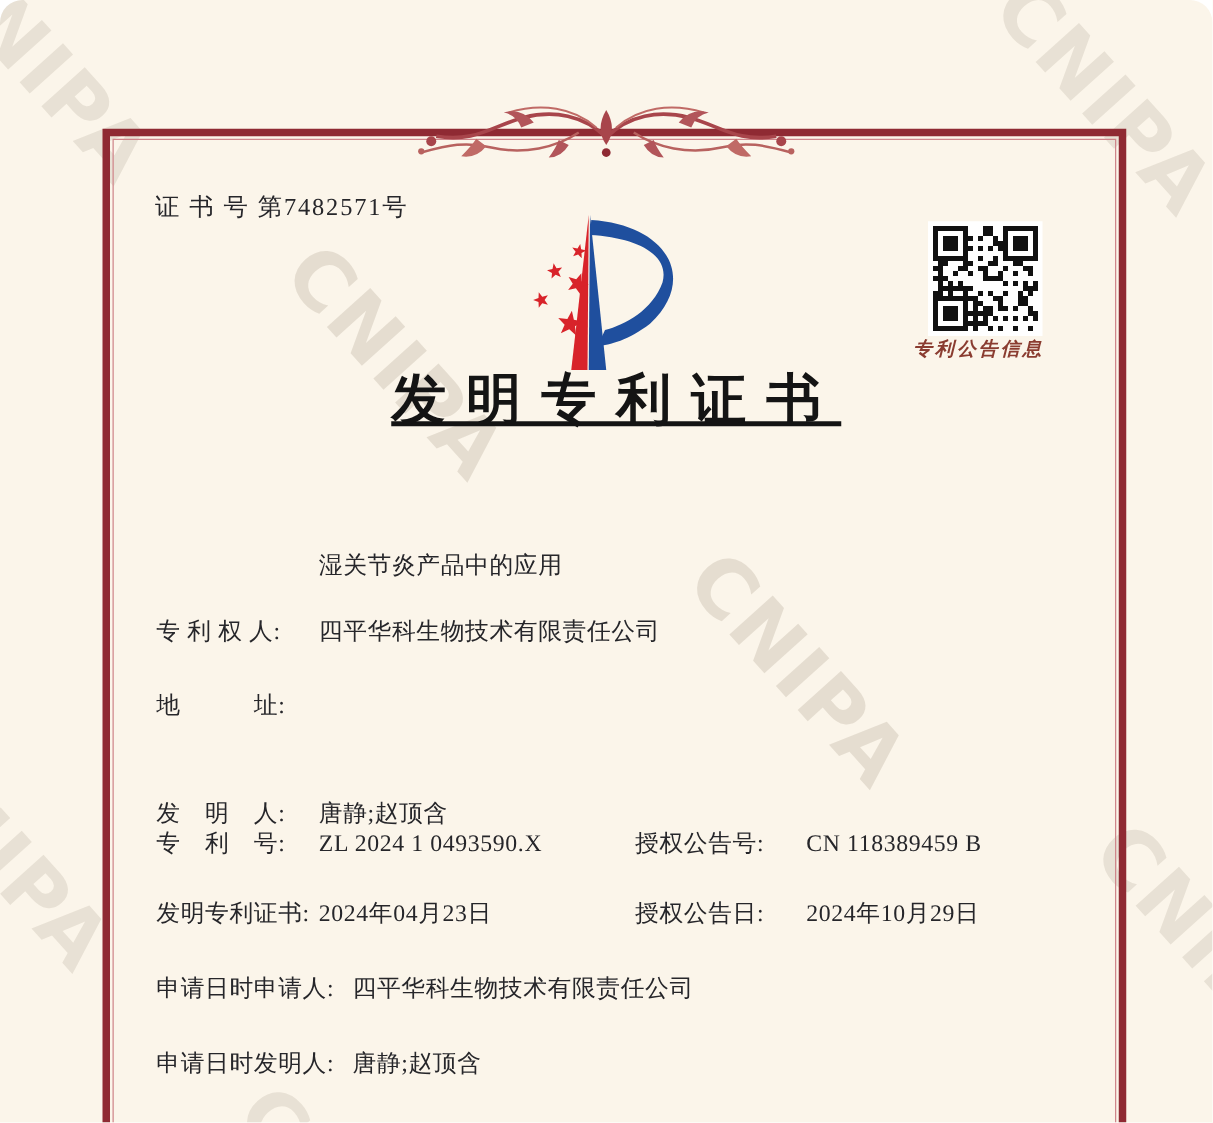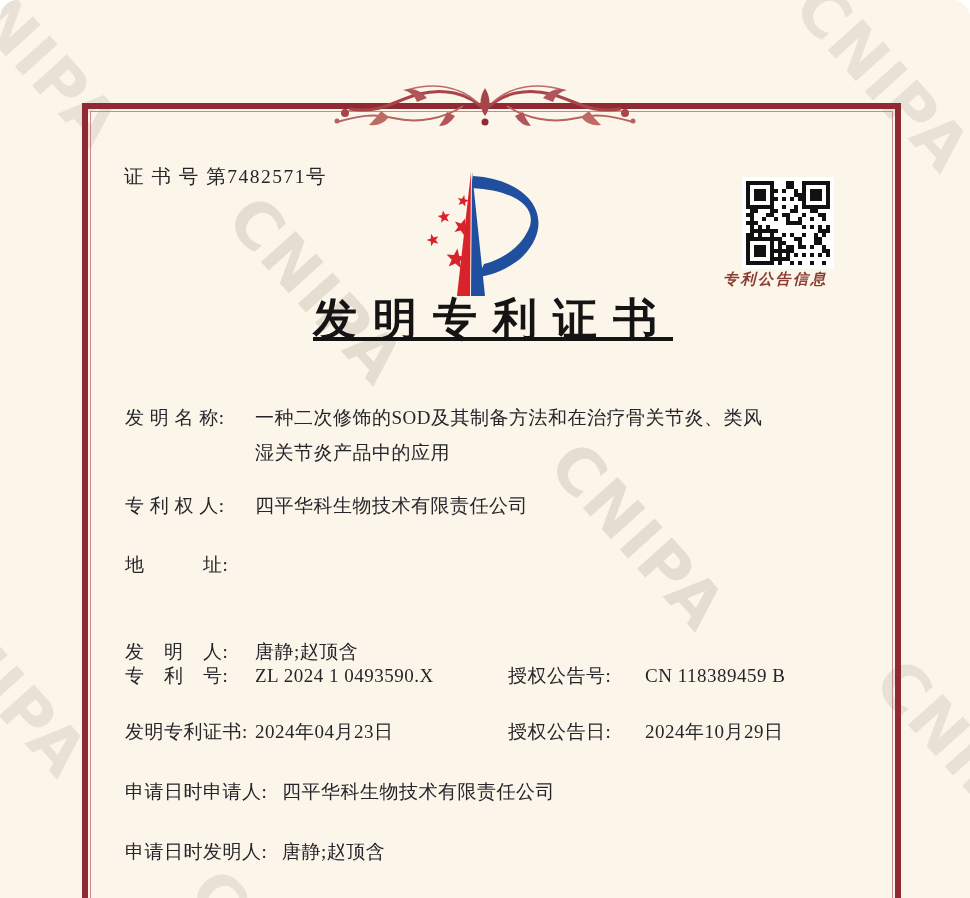--- a/index.html
+++ b/index.html
@@ -36,27 +36,28 @@
     box-sizing:border-box;
   }
   .frame::after{
     content:"";
     position:absolute;
     inset:2px;
     border:1.5px solid #cf868b;
   }
   .ornament{position:absolute;left:315px;top:82px;width:340px;height:56px;}
   
-  .cert-no{position:absolute;left:124px;top:163px;font-size:19.5px;letter-spacing:1.5px;color:#26262a;}
+  .cert-no{position:absolute;left:124px;top:152px;font-size:19.5px;letter-spacing:1.5px;color:#26262a;}
   .logo{position:absolute;left:400px;top:164px;width:165px;height:135px;}
   .qr{position:absolute;left:742px;top:177px;width:92px;height:92px;}
   .qr svg{width:100%;height:100%;}
   .qr-label{
     position:absolute;left:723px;top:270px;width:120px;
     font-size:15px;letter-spacing:2.5px;color:#8a3c30;font-weight:600;font-style:italic;
+    text-align:center;
   }
   .title{
     position:absolute;left:0;right:0;top:290px;
     text-align:center;
     font-size:44px;font-weight:700;color:#141414;
     letter-spacing:16px;text-indent:16px;text-decoration:underline;
   }
   
   .row{position:absolute;left:0;width:100%;height:24px;font-size:19px;line-height:24px;}
   .lbl{position:absolute;left:125px;letter-spacing:0.5px;white-space:pre;}
@@ -245,24 +246,20 @@
           <rect x="4" y="60" width="28" height="28"></rect>
           <rect fill="#ffffff" x="8" y="64" width="20" height="20"></rect>
           <rect x="12" y="68" width="12" height="12"></rect>
         </g>
       </svg>
   </div>
   <div class="qr-label">专利公告信息</div>
 
   <div class="title">发明专利证书</div>
 
-  <div class="row" style="top:406px;">
-    <span class="lbl">发 明 名 称:</span>
-    <span class="val">一种二次修饰的SOD及其制备方法和在治疗骨关节炎、类风</span>
-  </div>
   <div class="row" style="top:441px;">
     <span class="val">湿关节炎产品中的应用</span>
   </div>
 
   <div class="row" style="top:494px;">
     <span class="lbl">专 利 权 人:</span>
     <span class="val">四平华科生物技术有限责任公司</span>
   </div>
 
   <div class="row" style="top:553px;">

